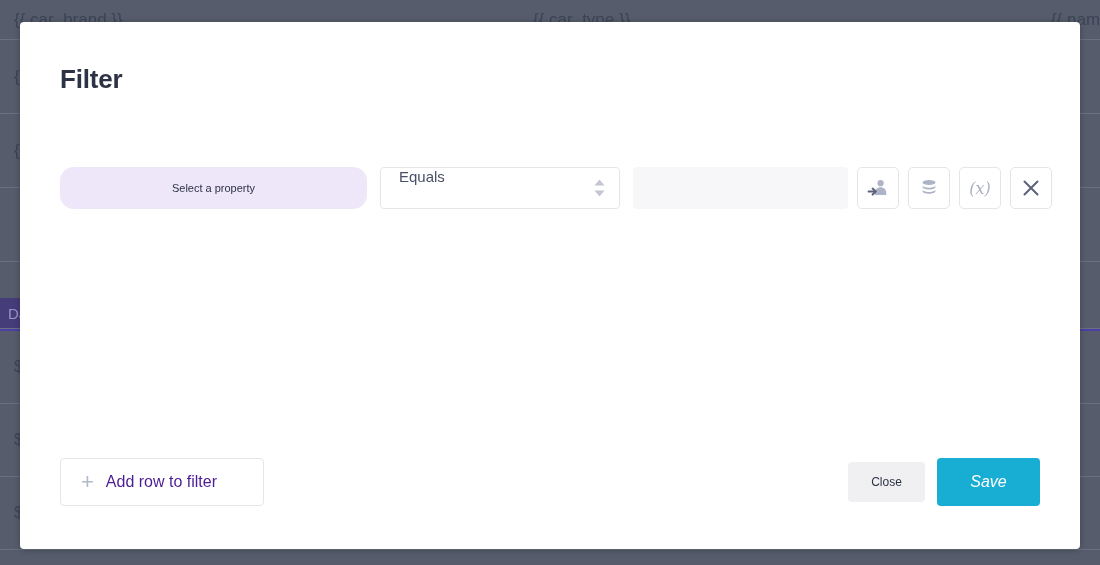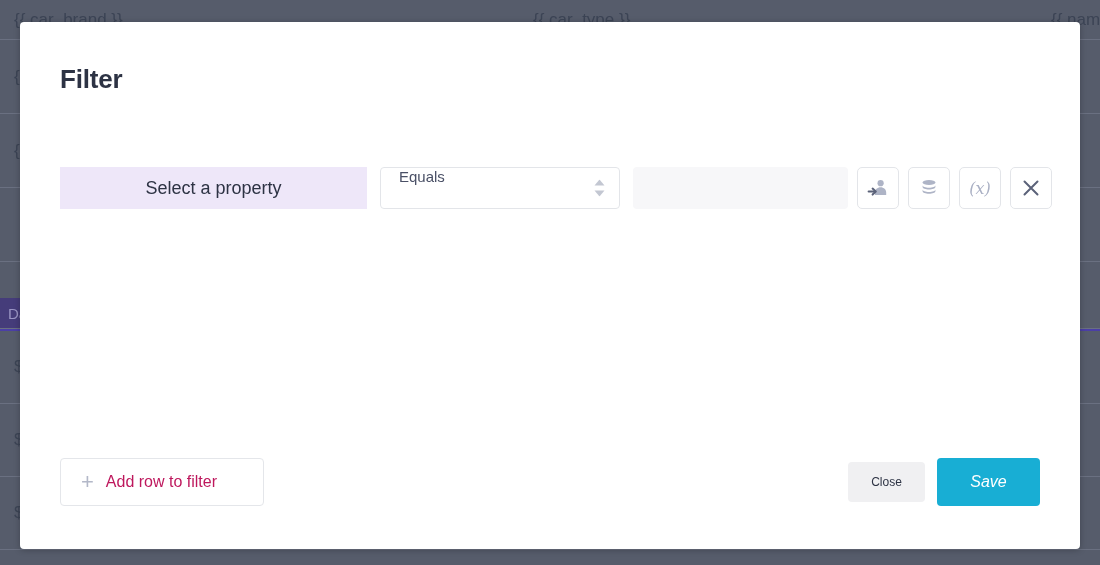--- a/index.html
+++ b/index.html
@@ -104,23 +104,23 @@
     left: 40px;
     top: 145px;
     display: flex;
     align-items: center;
   }
   .prop-select {
     width: 307px;
     height: 42px;
     background: #eee7f9;
     border: none;
-    border-radius: 0;
-    color: #2d3344;
-    font-size: 18px;
+    border-radius: 14px;
+    color: #2d3344;
+    font-size: 11px;
     font-family: "Liberation Sans", sans-serif;
     display: flex;
     align-items: center;
     justify-content: center;
     cursor: pointer;
     padding: 0;
   }
   .op-select {
     position: relative;
     margin-left: 13px;
@@ -206,21 +206,21 @@
   }
   .add-row-btn .plus {
     margin-left: 20px;
     margin-right: 12px;
     color: #b3b8c8;
     font-size: 22px;
     line-height: 1;
     font-weight: 300;
   }
   .add-row-btn .lbl {
-    color: #be185d;
+    color: #4c1d95;
     font-size: 16px;
   }
 
   .footer-actions {
     position: absolute;
     right: 40px;
     top: 436px;
     display: flex;
     align-items: center;
   }

